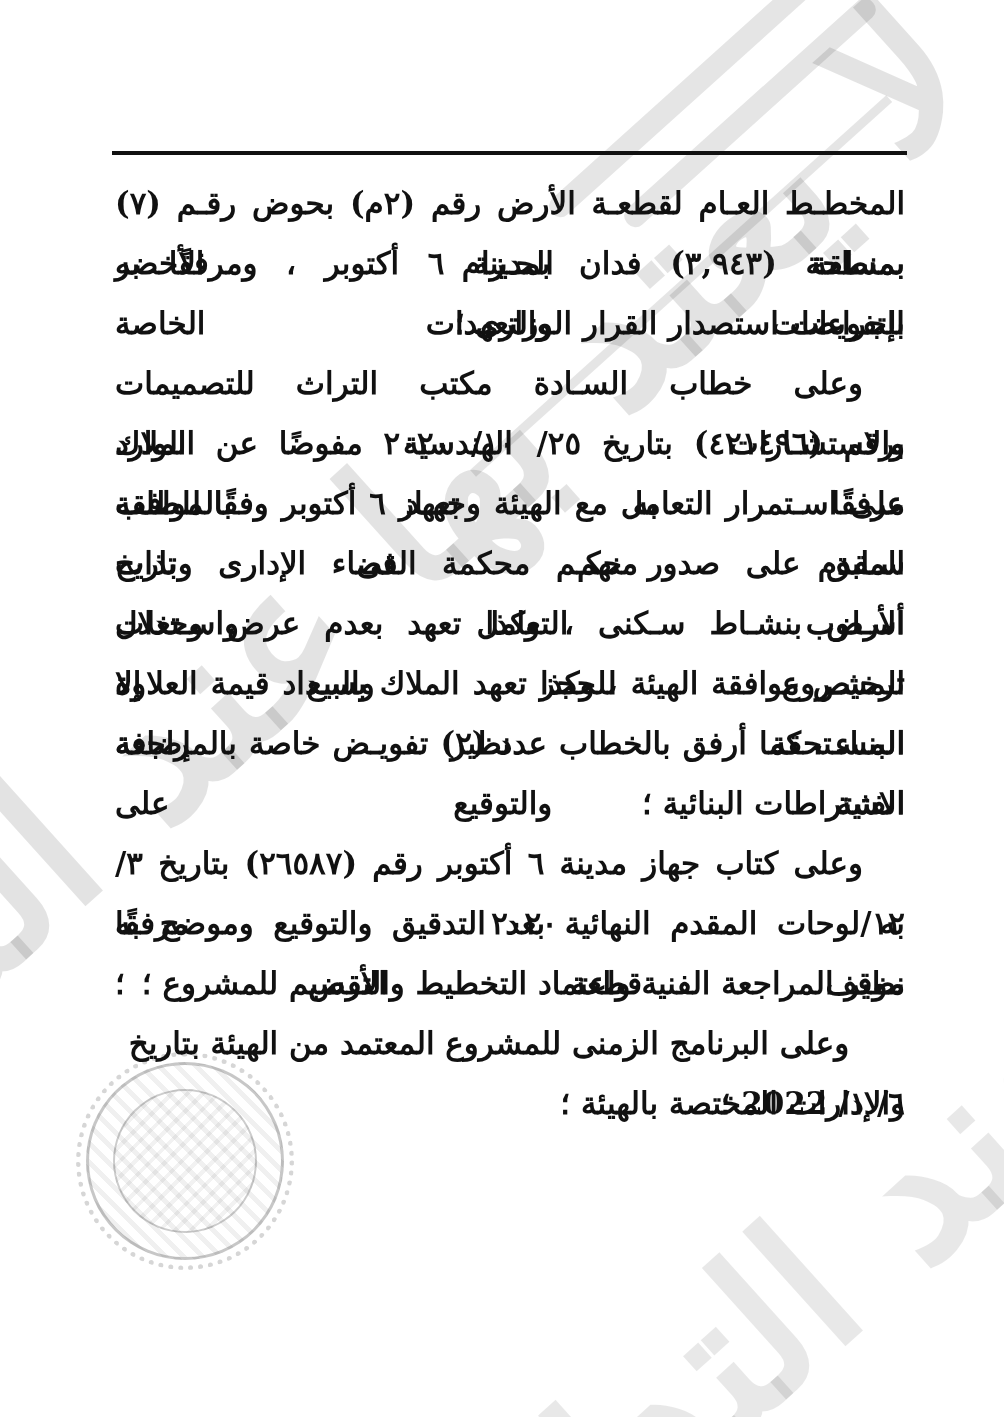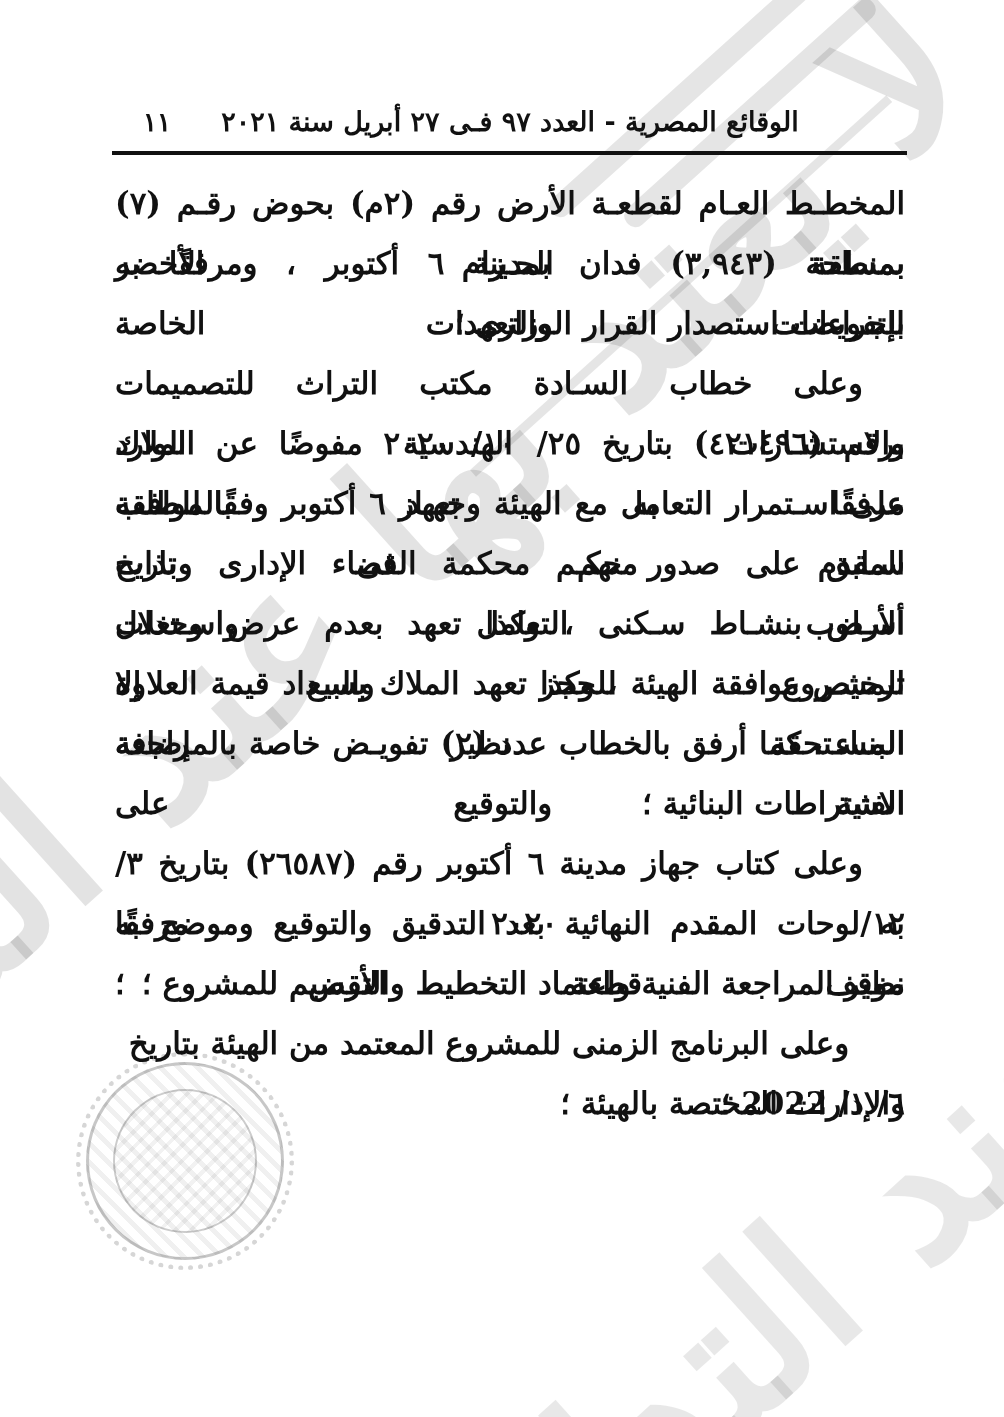--- a/index.html
+++ b/index.html
@@ -79,24 +79,20 @@
     <div class="wm-text wm1">صورة إلكترونية لا يعتد بها عند التداول</div>
     <div class="wm-text wm2">صورة إلكترونية لا يعتد بها عند التداول</div>
     <div class="wm-streak st1"></div>
     <div class="wm-streak st2"></div>
     <div class="wm-streak st3"></div>
     <div class="stamp"></div>
   </div>
 
   <div class="content">
 
-    <div class="hdr">
-      <div class="hdr-page-num">١١</div>
-      <div class="hdr-title">الوقائع المصرية - العدد ٩٧ فـى ٢٧ أبريل سنة ٢٠٢١</div>
-    </div>
     <div class="hdr-rule"></div>
 
     <div class="body-text">
       <div class="line j">المخطـط العـام لقطعـة الأرض رقم (٢م) بحوض رقـم (٧) بمنطقة الحـزام الأخضر</div>
       <div class="line j">بمساحة (٣,٩٤٣) فدان بمدينة ٦ أكتوبر ، ومرفقًا به التفويضات والتعهدات الخاصة</div>
       <div class="line r">بإجراءات استصدار القرار الوزارى ؛</div>
       <div class="line j ind">وعلى خطاب السـادة مكتب التراث للتصميمات والاستشـارات الهندسية الوارد</div>
       <div class="line j">برقم (٤٢١٤٩٦) بتاريخ ٢٥/ ١٠/ ٢٠٢٠ مفوضًا عن الملاك مرفقًا به تعهد بالموافقة</div>
       <div class="line j">على اسـتمرار التعامل مع الهيئة وجهـاز ٦ أكتوبر وفقًا للطلب المقدم منهم فى تاريخ</div>
       <div class="line j">سـابق على صدور حكـم محكمة القضاء الإدارى وبذات أسـلوب التعامل واسـتغلال</div>

